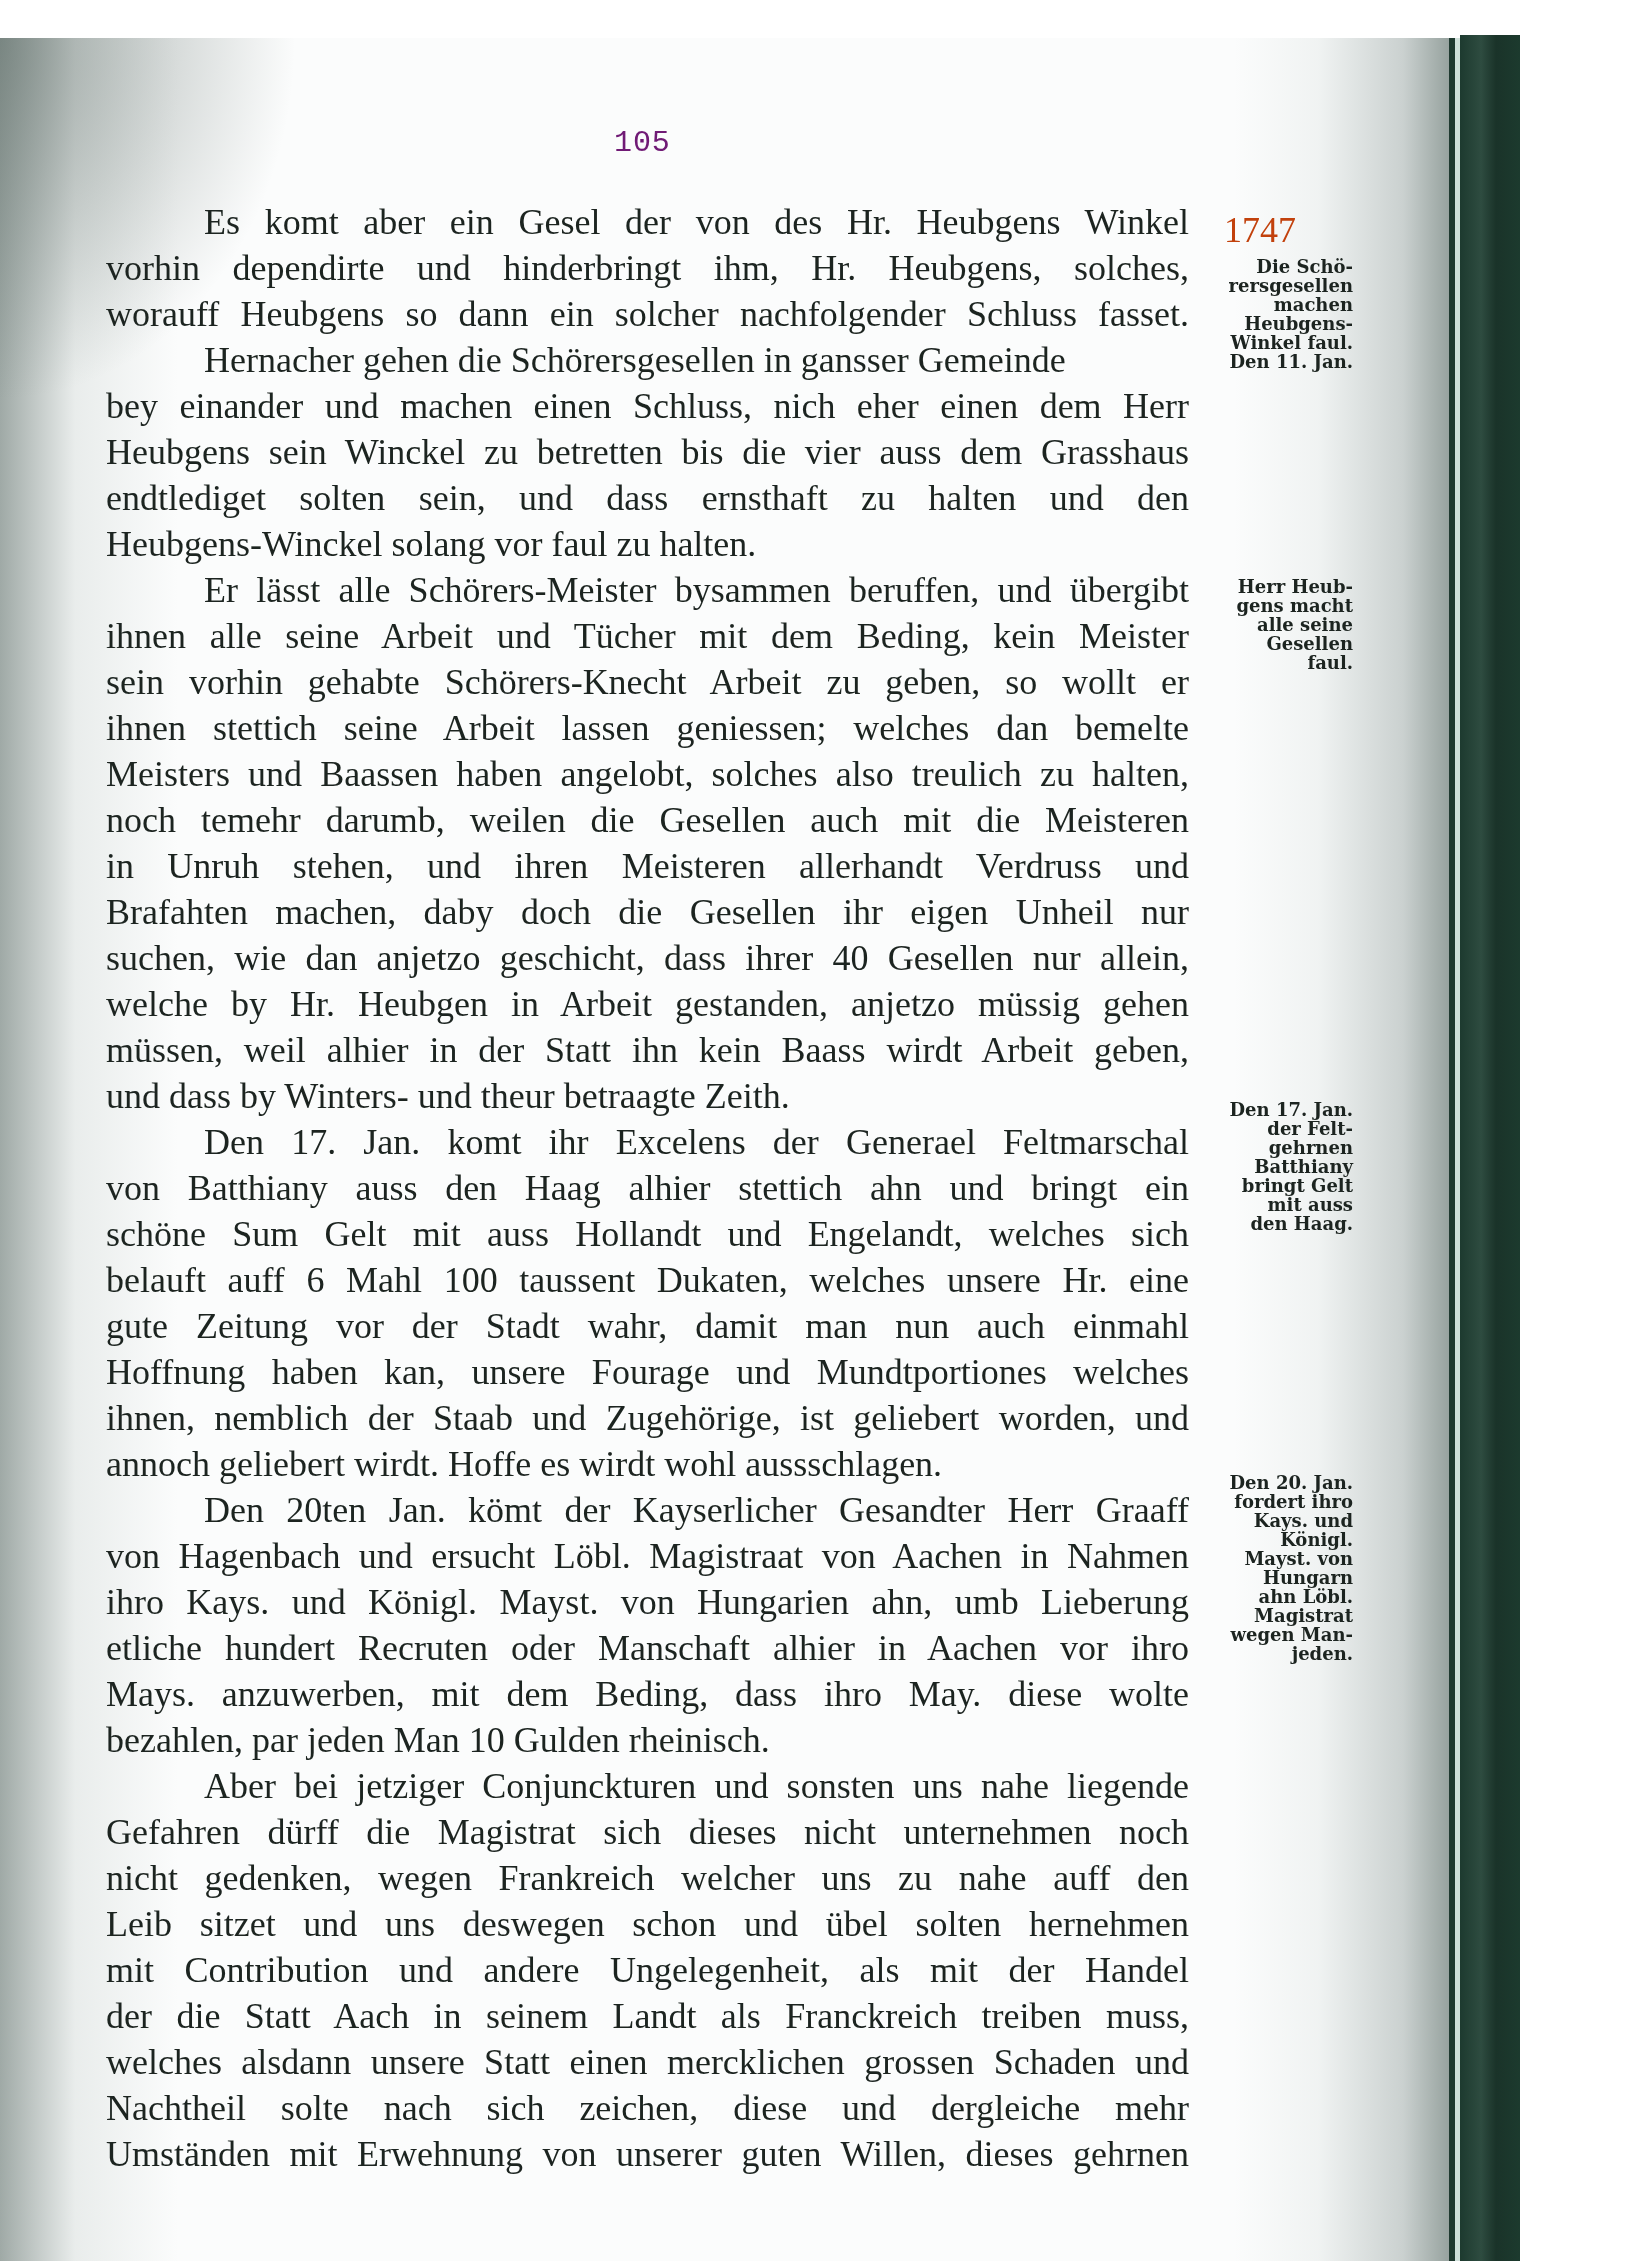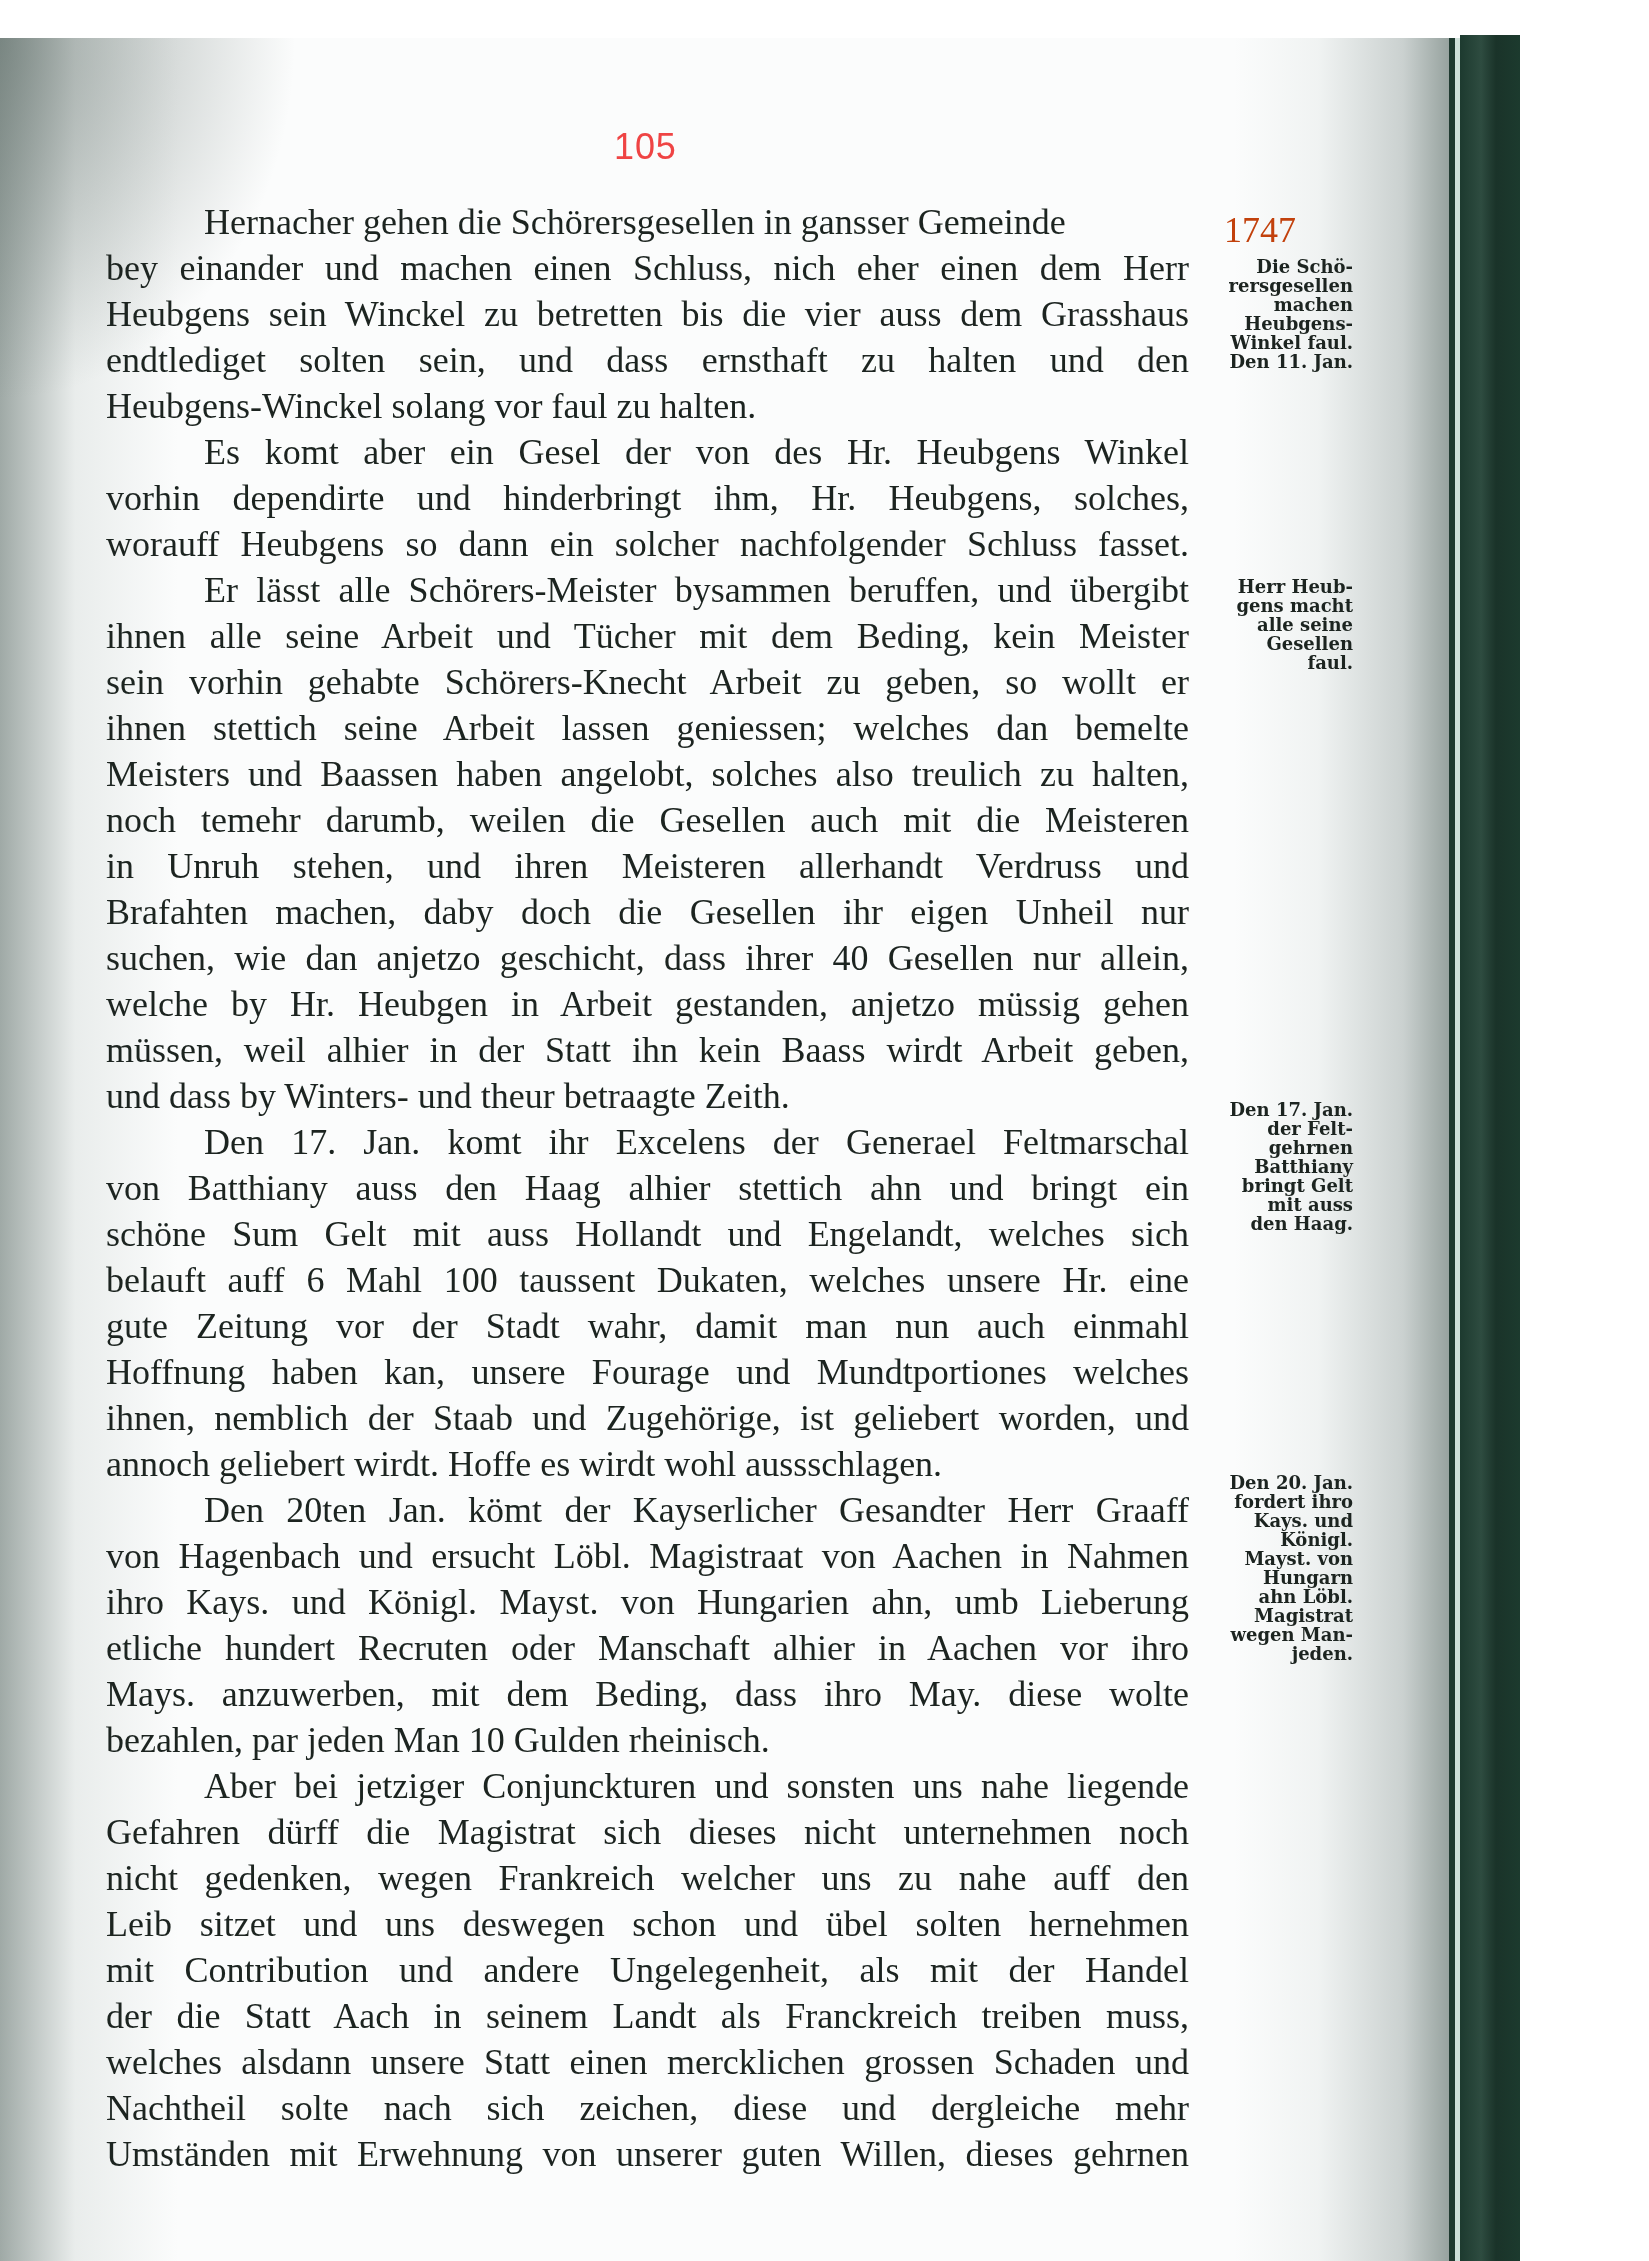--- a/index.html
+++ b/index.html
@@ -11,21 +11,21 @@
       linear-gradient(to right, rgba(110,125,120,0.65) 0px, rgba(200,208,205,0.35) 75px, rgba(255,255,255,0) 178px),
       linear-gradient(to left, rgba(120,135,130,0.85) 0px, rgba(170,180,178,0.6) 56px, rgba(215,222,220,0.3) 141px, rgba(255,255,255,0) 225px),
       #fbfcfc;
   }
   .binding-thin { position:absolute; left:1449px; top:38px; width:5.6px; height:2224px; background:#1f3a30; }
   .binding-gap { position:absolute; left:1455px; top:38px; width:4.7px; height:2224px; background:#cfe0da; }
   .binding-cover { position:absolute; left:1460px; top:35px; width:60px; height:2226px;
     background:linear-gradient(to right, #1d3a2f 0%, #2e4c40 35%, #1a3329 60%, #1c3a2e 100%); }
   .outside { position:absolute; left:1520px; top:0; width:129px; height:2261px; background:#ffffff; }
 
-  .pagenum { position:absolute; left:614px; top:126px; font-family:Liberation Sans, sans-serif; font-size:36px; color:#ef4444; letter-spacing:0.9px; }
+  .pagenum { position:absolute; left:614px; top:126px; font-family:Liberation Mono, monospace; font-size:30px; color:#701a75; letter-spacing:0.9px; }
 
   .body { position:absolute; left:106px; top:199px; width:1083px; font-family:"Liberation Serif", serif; color:#1c2420; font-size:36px; }
   .ln { height:46px; line-height:46px; white-space:nowrap; text-align:justify; text-align-last:justify; }
   .ln.last { text-align-last:left; }
   .ln.indent { padding-left:98px; }
 
   .margin { position:absolute; left:1194px; width:159px; font-family:"DejaVu Serif", serif; font-weight:bold; color:#1c2420; font-size:18px; line-height:19px; text-align:right; }
   .year { position:absolute; left:1224px; top:209px; font-family:"Liberation Serif", serif; font-size:36px; color:#c2410c; }
 </style>
 </head>
@@ -36,31 +36,31 @@
 <div class="binding-gap"></div>
 <div class="binding-cover"></div>
 <div class="outside"></div>
 
 <div class="pagenum">105</div>
 <div class="year">1747</div>
 
 <div class="body">
 
   <div>
+    <div class="ln indent">Es komt aber ein Gesel der von des Hr. Heubgens Winkel</div>
+    <div class="ln">vorhin dependirte und hinderbringt ihm, Hr. Heubgens, solches,</div>
+    <div class="ln">worauff Heubgens so dann ein solcher nachfolgender Schluss fasset.</div>
+  </div>
+
+  <div>
     <div class="ln indent" style="text-align-last:left">Hernacher gehen die Schörersgesellen in gansser Gemeinde</div>
     <div class="ln">bey einander und machen einen Schluss, nich eher einen dem Herr</div>
     <div class="ln">Heubgens sein Winckel zu betretten bis die vier auss dem Grasshaus</div>
     <div class="ln">endtlediget solten sein, und dass ernsthaft zu halten und den</div>
     <div class="ln last">Heubgens-Winckel solang vor faul zu halten.</div>
-  </div>
-
-  <div>
-    <div class="ln indent">Es komt aber ein Gesel der von des Hr. Heubgens Winkel</div>
-    <div class="ln">vorhin dependirte und hinderbringt ihm, Hr. Heubgens, solches,</div>
-    <div class="ln">worauff Heubgens so dann ein solcher nachfolgender Schluss fasset.</div>
   </div>
 
   <div>
     <div class="ln indent">Er lässt alle Schörers-Meister bysammen beruffen, und übergibt</div>
     <div class="ln">ihnen alle seine Arbeit und Tücher mit dem Beding, kein Meister</div>
     <div class="ln">sein vorhin gehabte Schörers-Knecht Arbeit zu geben, so wollt er</div>
     <div class="ln">ihnen stettich seine Arbeit lassen geniessen; welches dan bemelte</div>
     <div class="ln">Meisters und Baassen haben angelobt, solches also treulich zu halten,</div>
     <div class="ln">noch temehr darumb, weilen die Gesellen auch mit die Meisteren</div>
     <div class="ln">in Unruh stehen, und ihren Meisteren allerhandt Verdruss und</div>

